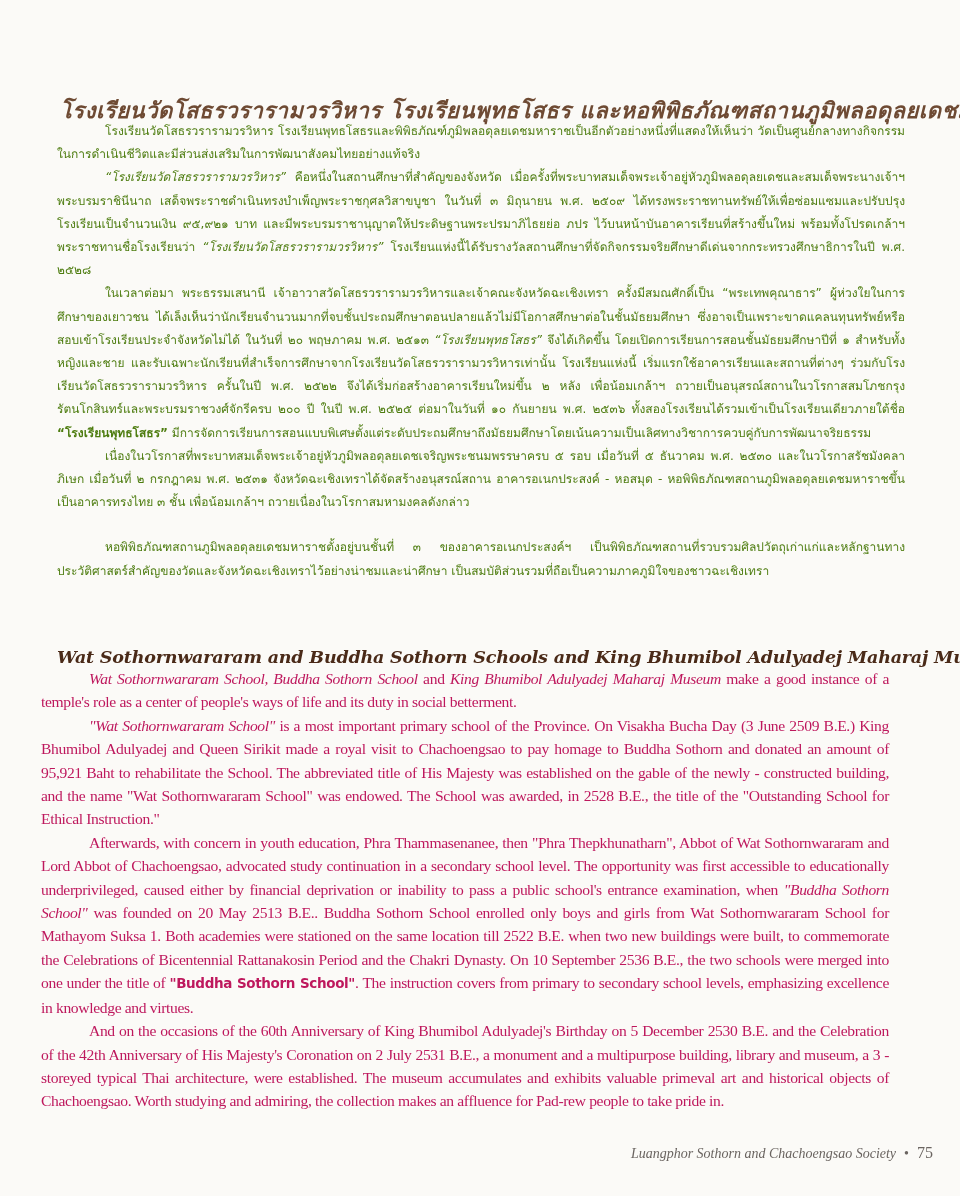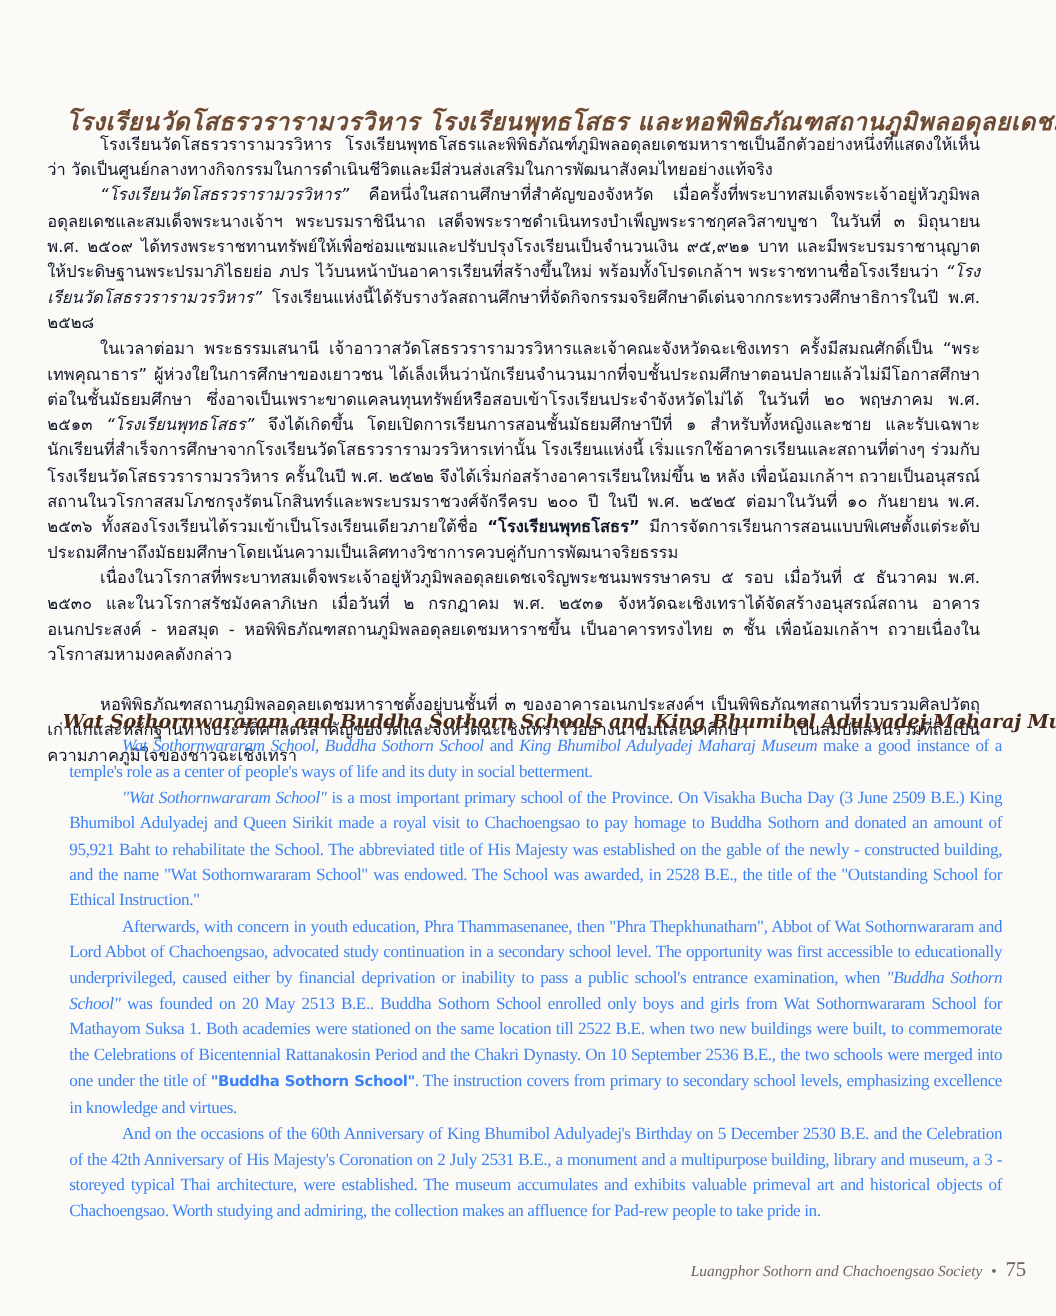--- a/index.html
+++ b/index.html
@@ -10,52 +10,52 @@
     color: #3a3632;
     position: relative;
   }
   .thai-title {
     position: absolute; left: 60px; top: 78px; width: 840px;
     text-align: center;
     font-family: "DejaVu Serif", serif; font-style: italic;
     font-size: 22px; color: #6e4a33; letter-spacing: 0.5px; white-space: nowrap;
   }
   .thai-body {
-    position: absolute; left: 43px; top: 120px; width: 848px;
+    position: absolute; left: 57px; top: 120px; width: 848px;
     font-family: "DejaVu Sans", sans-serif;
-    font-size: 15px; line-height: 23.2px; color: #0f172a;
+    font-size: 12px; line-height: 23.2px; color: #4d7c0f;
     text-align: justify;
   }
   .thai-body p { margin: 0; text-indent: 48px; }
   .thai-body p.gap { margin-top: 22px; }
   .en-title {
     position: absolute; left: 57px; top: 632px; width: 848px;
     text-align: center;
     font-family: "DejaVu Serif", serif; font-style: italic; font-weight: bold;
     font-size: 17.5px; color: #4a2a18; white-space: nowrap; letter-spacing: -0.2px;
   }
   .en-body {
-    position: absolute; left: 63px; top: 667px; width: 848px;
+    position: absolute; left: 41px; top: 667px; width: 848px;
     font-family: "Liberation Serif", serif;
-    font-size: 15.6px; line-height: 23.4px; color: #3b82f6;
+    font-size: 15.6px; line-height: 23.4px; color: #be185d;
     text-align: justify;
   }
   .en-body p { margin: 0; text-indent: 48px; letter-spacing: -0.35px; }
   .en-body em { font-style: italic; }
   .en-body strong { font-family: "DejaVu Sans", sans-serif; font-weight: bold; font-size: 13.5px; }
   .thai-body em { }
   .thai-body strong { font-weight: bold; }
   .footer {
     position: absolute; right: 27px; top: 1144px;
     font-family: "Liberation Serif", serif; font-size: 14px; color: #6a6460;
     white-space: nowrap;
   }
   .footer .t { font-style: italic; margin-left: 15px; }
   .footer .bullet { margin: 0 8px; }
-  .footer .num { font-size: 19px; font-style: normal; }
+  .footer .num { font-size: 16px; font-style: normal; }
 </style>
 </head>
 <body>
 
 <h1 class="thai-title">โรงเรียนวัดโสธรวรารามวรวิหาร  โรงเรียนพุทธโสธร  และหอพิพิธภัณฑสถานภูมิพลอดุลยเดชมหาราช</h1>
 
 <div class="thai-body">
   <p>
     <span>โรงเรียนวัดโสธรวรารามวรวิหาร โรงเรียนพุทธโสธรและพิพิธภัณฑ์ภูมิพลอดุลยเดชมหาราชเป็นอีกตัวอย่างหนึ่งที่แสดงให้เห็นว่า วัดเป็นศูนย์กลางทางกิจกรรมในการดำเนินชีวิตและมีส่วนส่งเสริมในการพัฒนาสังคมไทยอย่างแท้จริง</span>
   </p>

